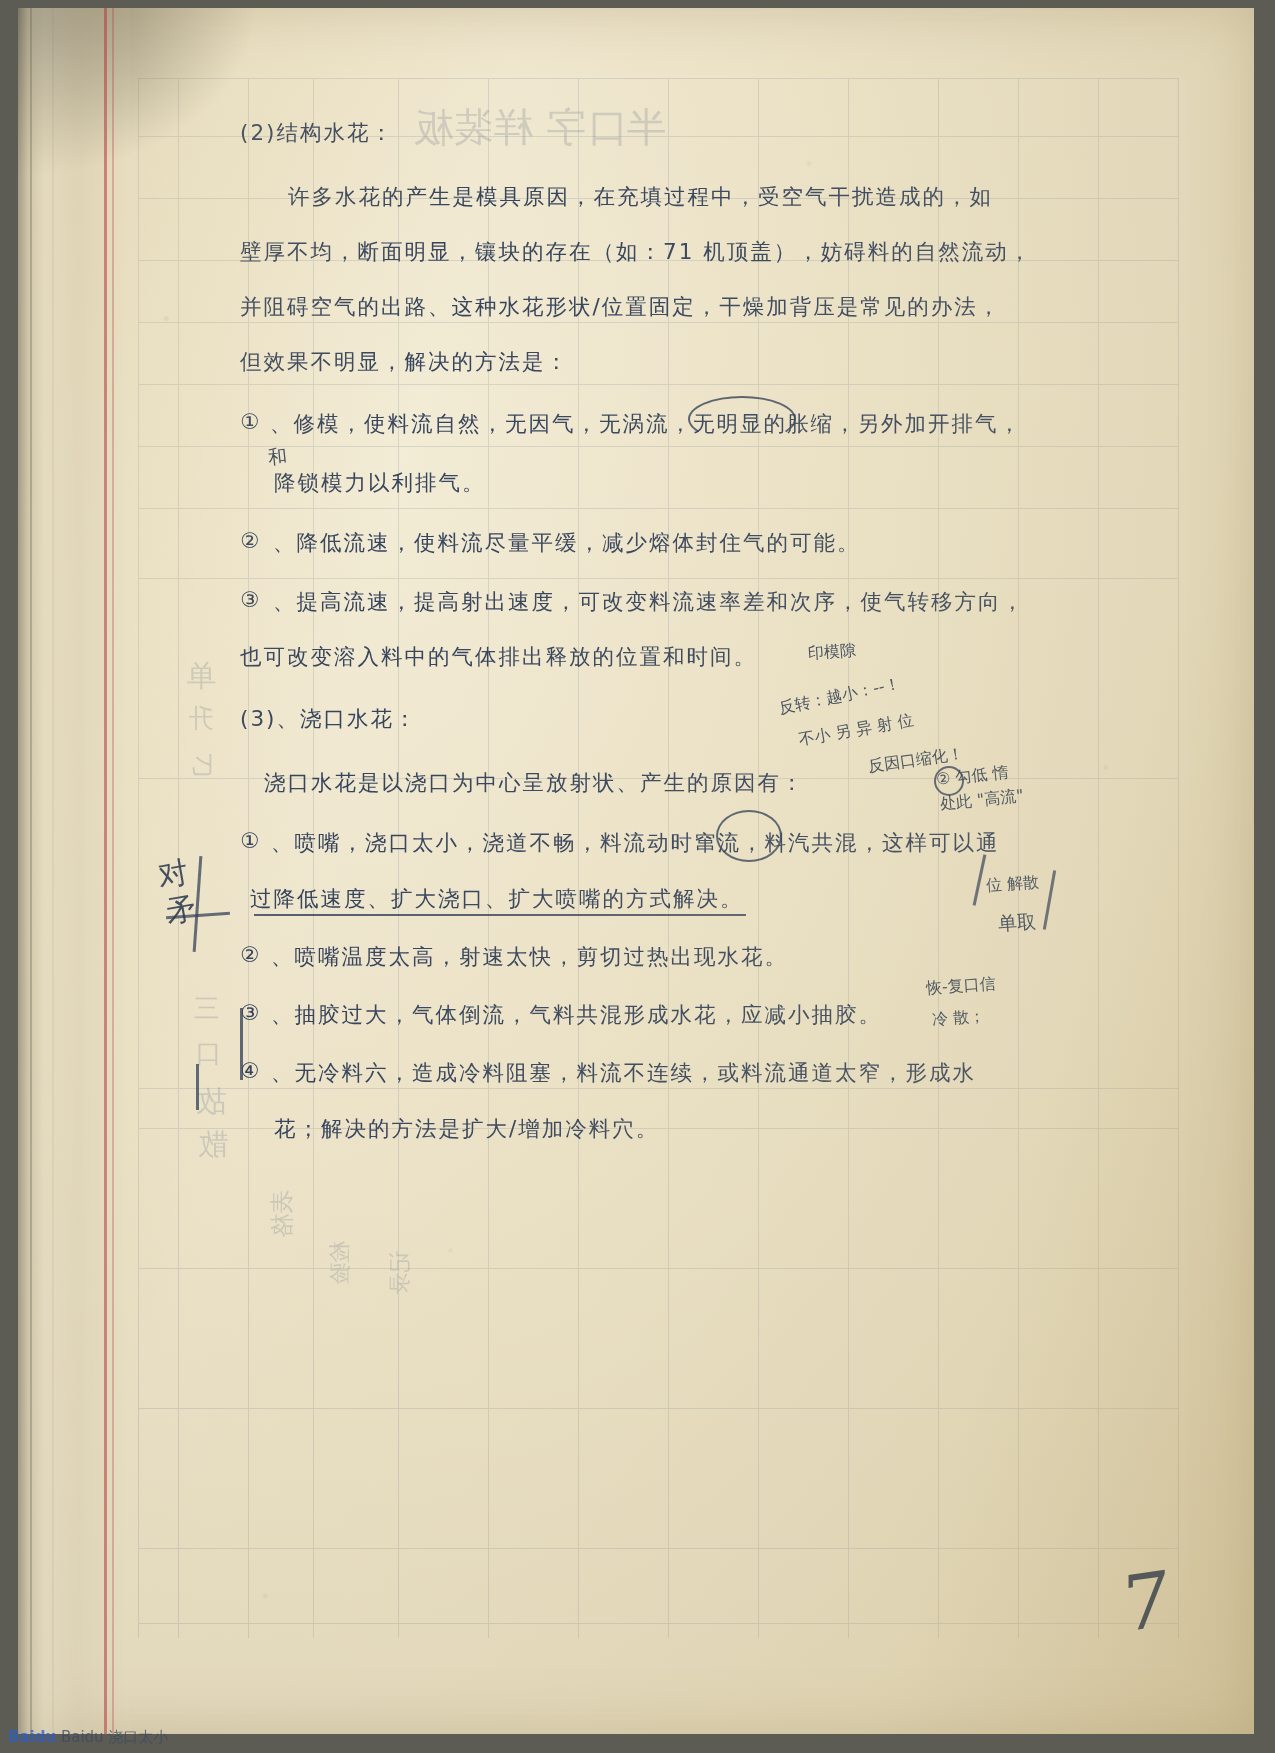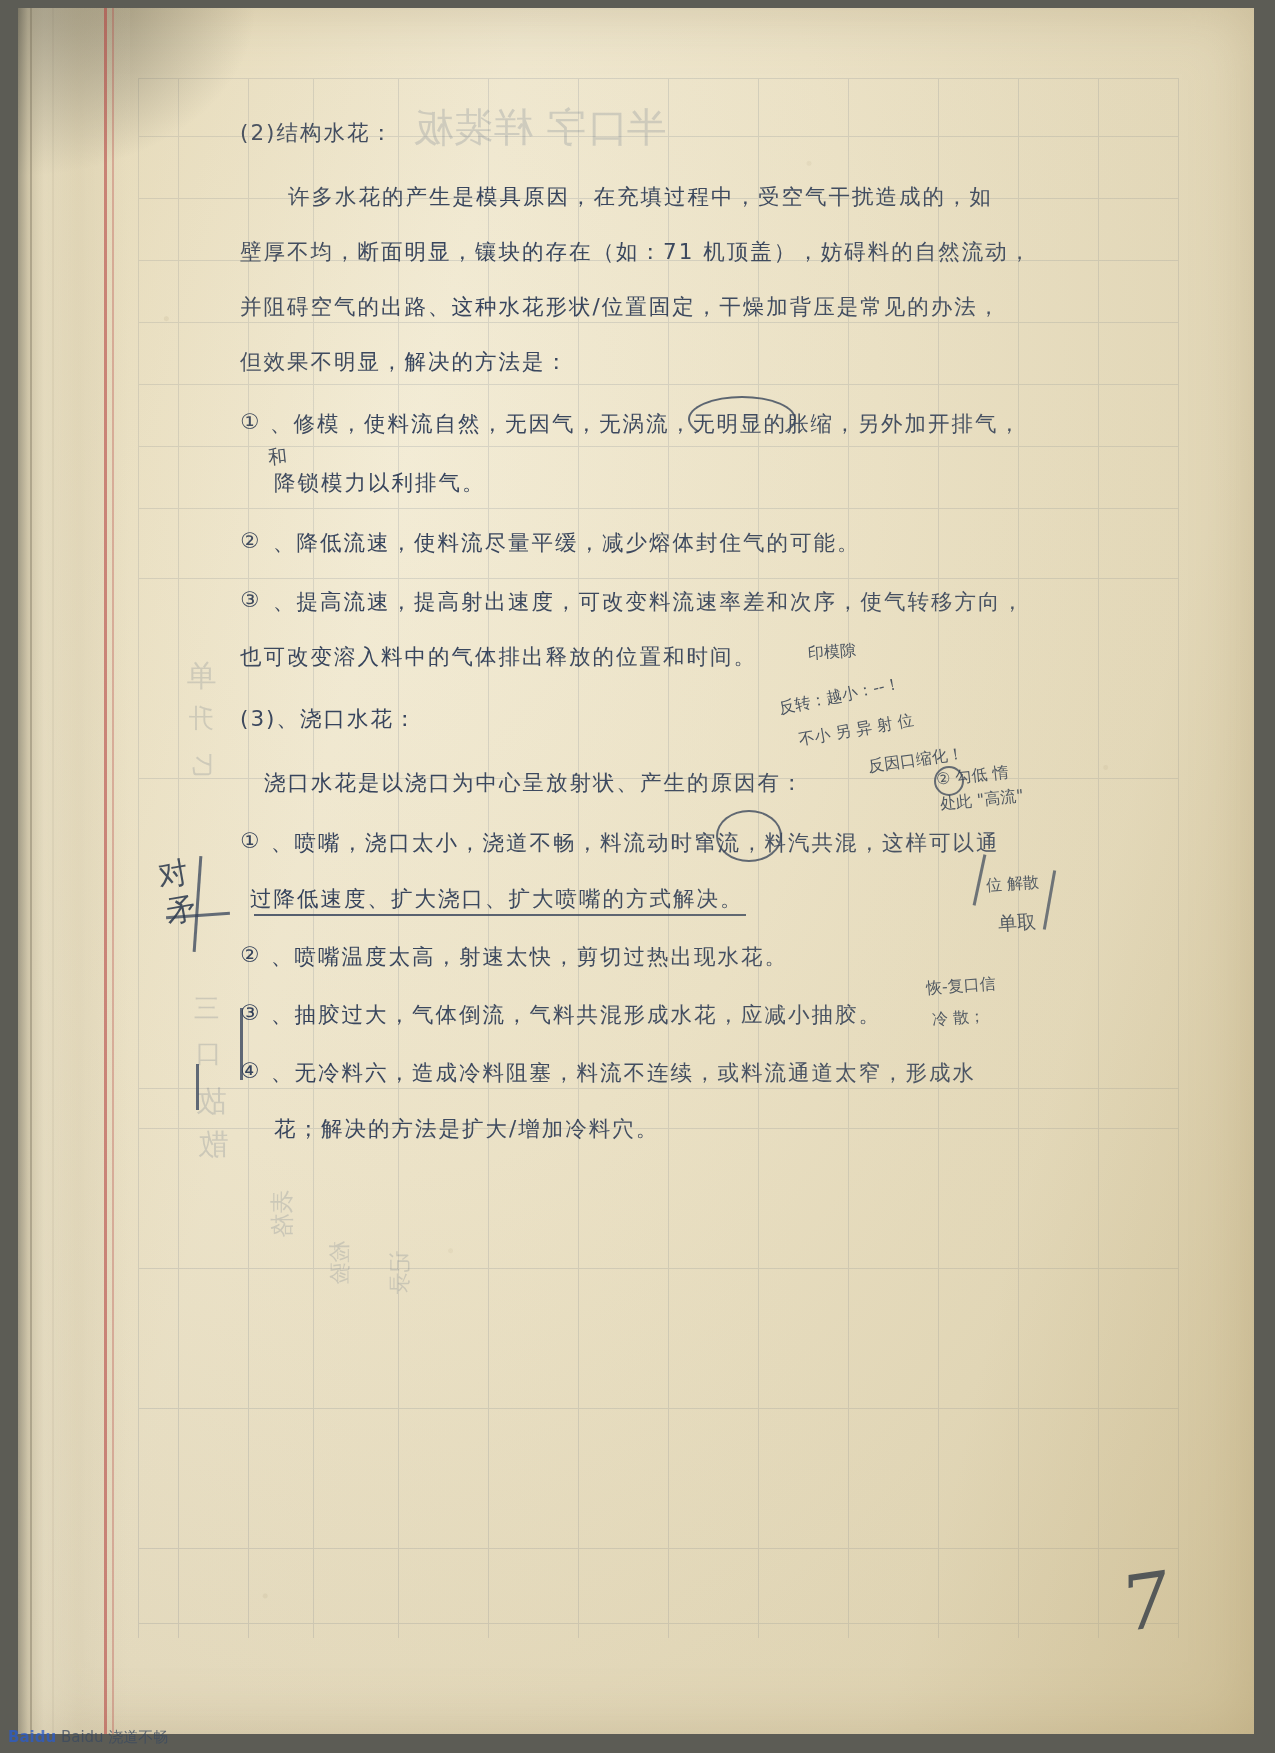--- a/index.html
+++ b/index.html
@@ -332,15 +332,15 @@
 
     <div id="binding"></div>
     <div class="bind-line" style="left:12px;"></div>
     <div class="bind-line" style="left:34px; opacity:0.2;"></div>
     <div id="redline"></div>
     <div id="redline2"></div>
   </div>
 
   <div id="watermark">
     <span class="b">Baidu</span>
-    <span>Baidu 浇道不畅</span>
+    <span>Baidu 浇口太小</span>
   </div>
 </div>
 
 </body></html>

